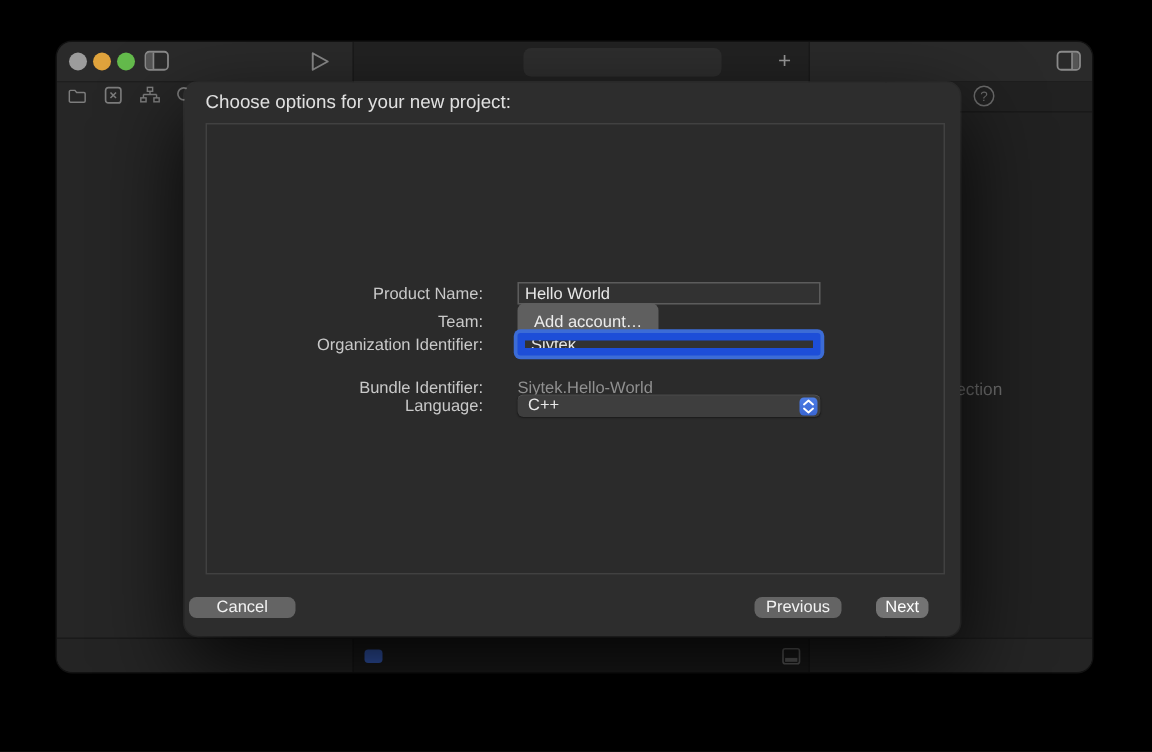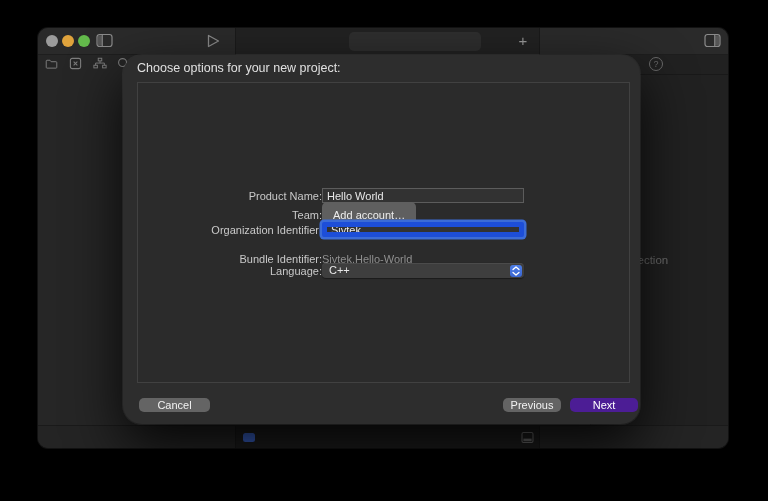--- a/index.html
+++ b/index.html
@@ -40,52 +40,52 @@
   .bottombar { position:absolute; left:0; bottom:0; width:100%; height:23px;
                background:#242424; border-top:1px solid #1a1a1a; }
   .bottombar-mid { position:absolute; left:197px; top:0; width:305px; height:100%;
                    background:#1d1d1d; border-left:1px solid #171717; border-right:1px solid #171717; }
   .blue-pill { position:absolute; left:7px; top:7px; width:12px; height:9px;
                border-radius:2.5px; background:#3a63c8; }
   .debug-toggle { position:absolute; left:285px; top:5px; width:13px; height:13px; }
 
   
   .dialog { position:absolute; left:123px; top:55px; width:517px; height:369px;
-            background:#2d2d2d; border-radius:19px; z-index:10;
+            background:#2d2d2d; border-radius:9px; z-index:10;
             box-shadow:0 0 0 1px rgba(255,255,255,0.06), 0 22px 55px rgba(0,0,0,0.85); }
   .dialog-title { position:absolute; left:14px; top:6px; font-size:12.5px; color:#e0e0e0; }
   .panel { position:absolute; left:14px; top:27px; width:493px; height:301px;
            background:#2b2b2b; border:1px solid #414141; }
 
   .frow { position:absolute; left:0; width:100%; display:flex; align-items:center; }
   .frow .flabel { flex:0 0 199px; width:199px; text-align:right; font-size:11px; color:#c9c9c9; }
-  .fcontrol { margin-left:0; }
+  .fcontrol { margin-left:23px; }
 
   .textfield { width:202px; height:15px; background:#323232; border:1px solid #5c5c5c;
                color:#e8e8e8; font-size:11px; padding:0 4px; border-radius:0;
                font-family:"Liberation Sans","DejaVu Sans",sans-serif; outline:none; }
   .textfield.focused { border:5px solid #1d4ed8; border-radius:2px;
                        box-shadow:0 0 0 2.5px #3c6cd6; }
   .btn-gray-sm { height:26px; background:#5f5f5f; border:none; border-radius:5px;
                  color:#ededed; font-size:11px; line-height:14px; padding:0 11px;
                  font-family:"Liberation Sans","DejaVu Sans",sans-serif; }
   .static-value { font-size:11px; color:#909090;text-align:right; }
   .popup { position:relative; width:202px; height:15px; background:#3e3e3e; border-radius:4px;
            color:#e8e8e8; font-size:11px; line-height:15px; padding-left:7px;
            box-shadow:inset 0 0.5px 0 rgba(255,255,255,0.14), 0 0.5px 1px rgba(0,0,0,0.4); }
   .stepper { position:absolute; right:2px; top:1.5px; width:12px; height:12px; border-radius:3px;
              background:linear-gradient(#4d7de6,#3a66d2); display:flex;
              align-items:center; justify-content:center; }
 
   .dlg-btn { position:absolute; top:343px; height:14px; border:none; border-radius:5px;
              font-size:11px; color:#f2f2f2; text-align:center; line-height:14px; padding:0;
              font-family:"Liberation Sans","DejaVu Sans",sans-serif; }
-  .btn-cancel { left:16px; width:71px; background:#646464; }
+  .btn-cancel { left:3px; width:71px; background:#646464; }
   .btn-previous { left:380px; width:58px; background:#646464; }
-  .btn-next { left:447px; width:68px; background:#4c1d95; color:#fff; }
+  .btn-next { left:461px; width:35px; background:#737373; color:#fff; }
 
   svg { display:block; }
 </style>
 </head>
 <body>
 
 <div class="stage">
 
   <div class="window">
 

